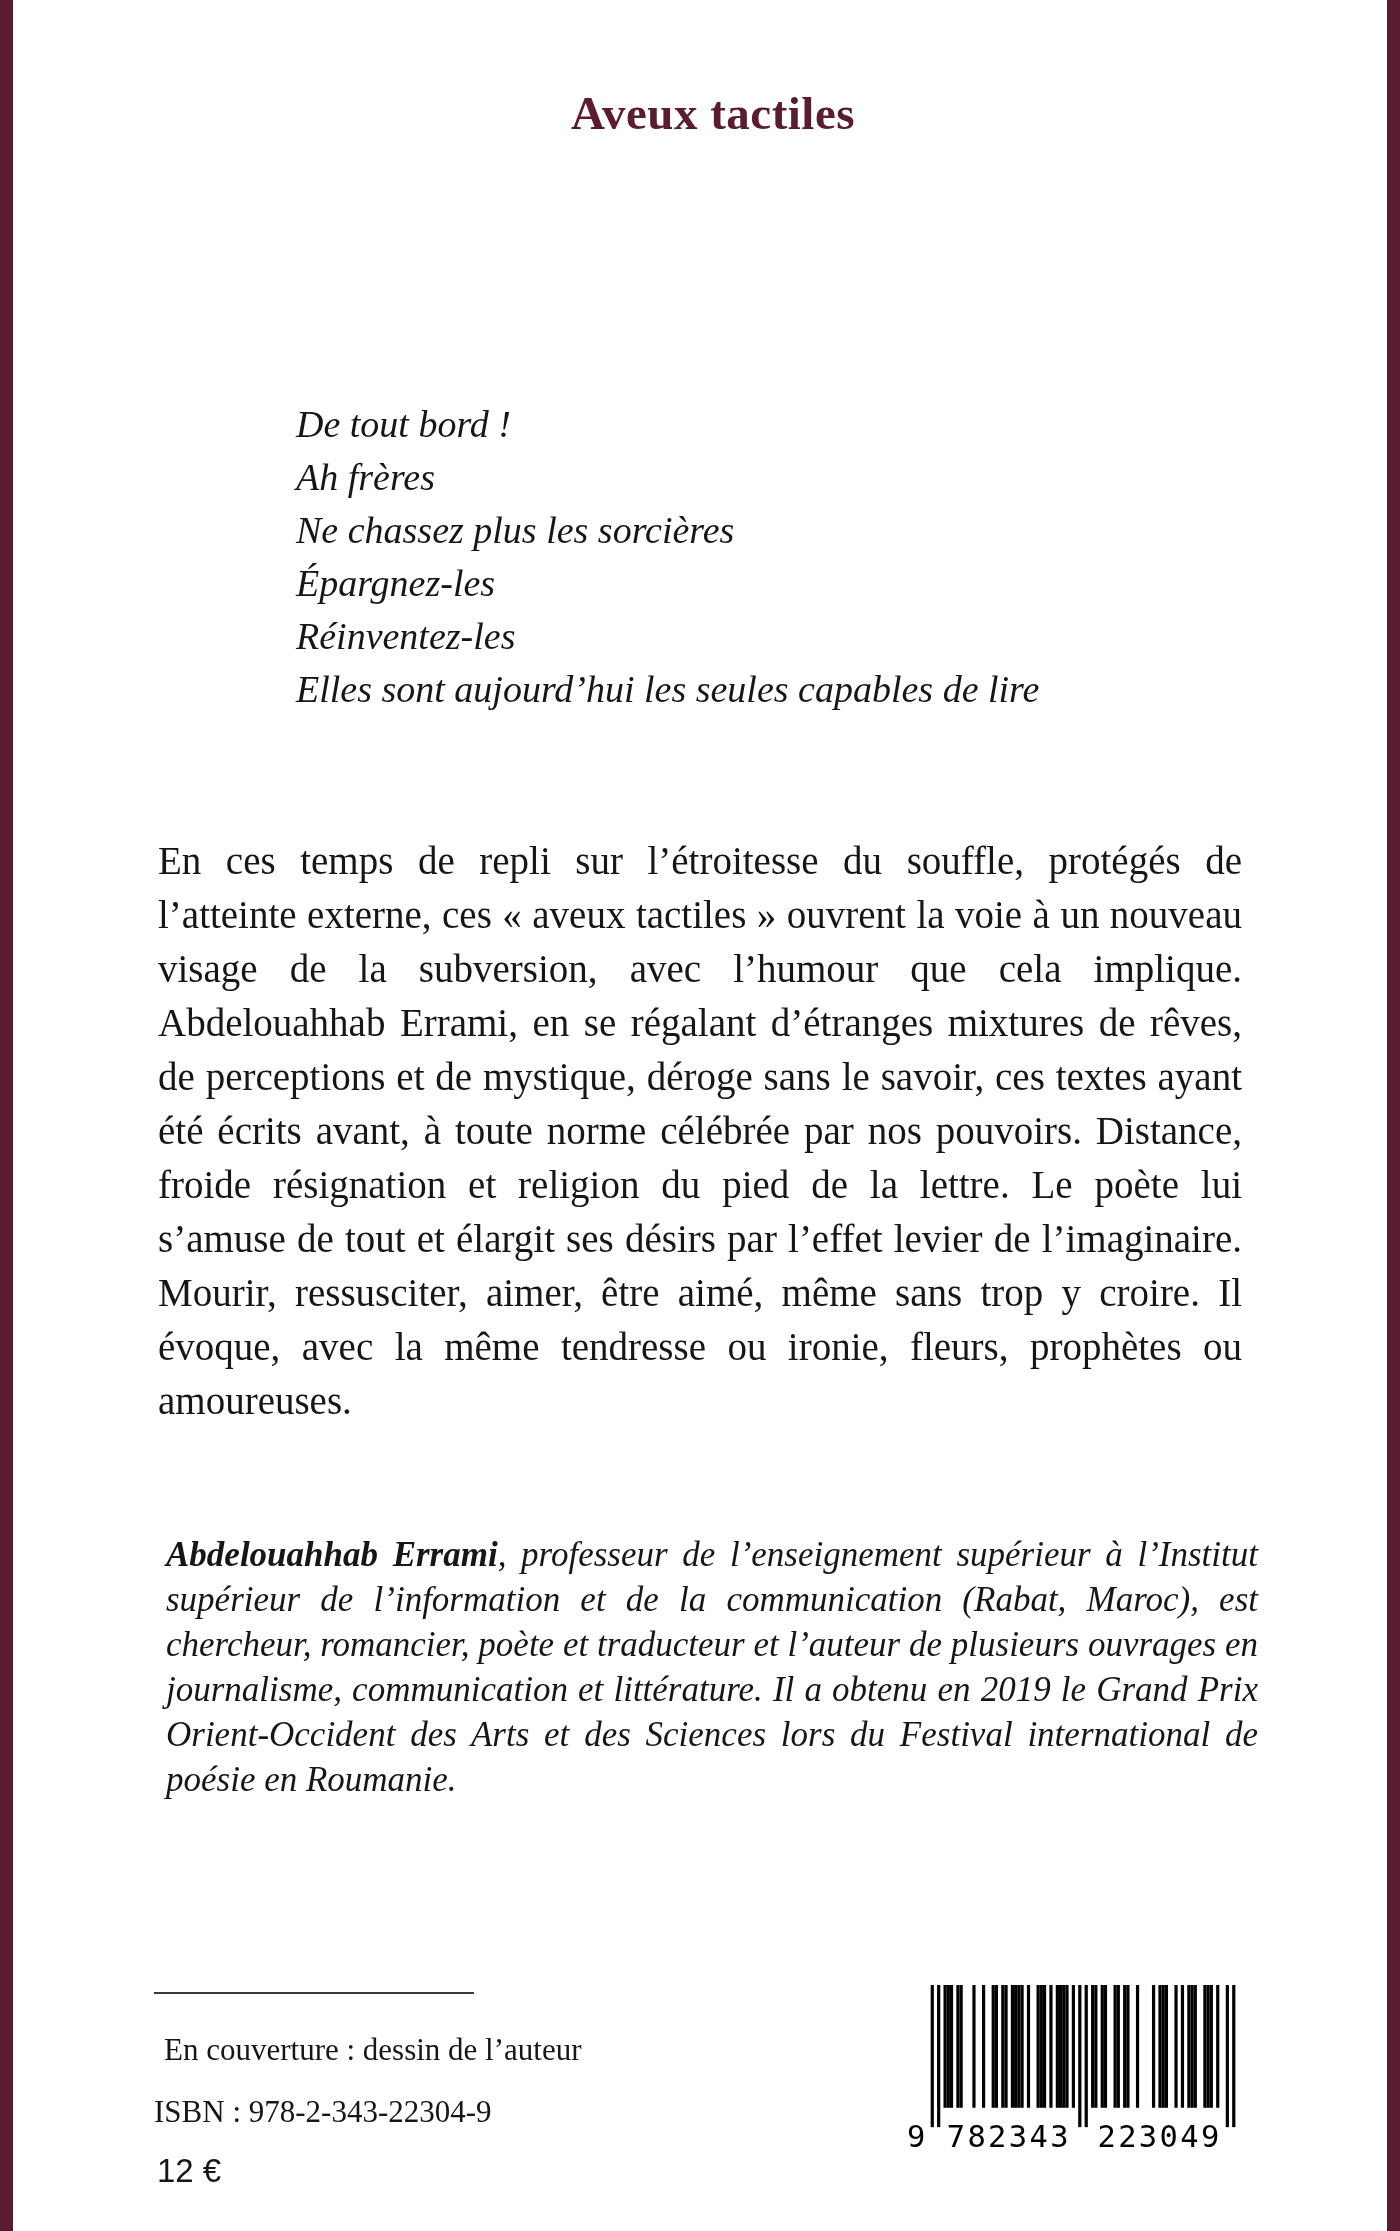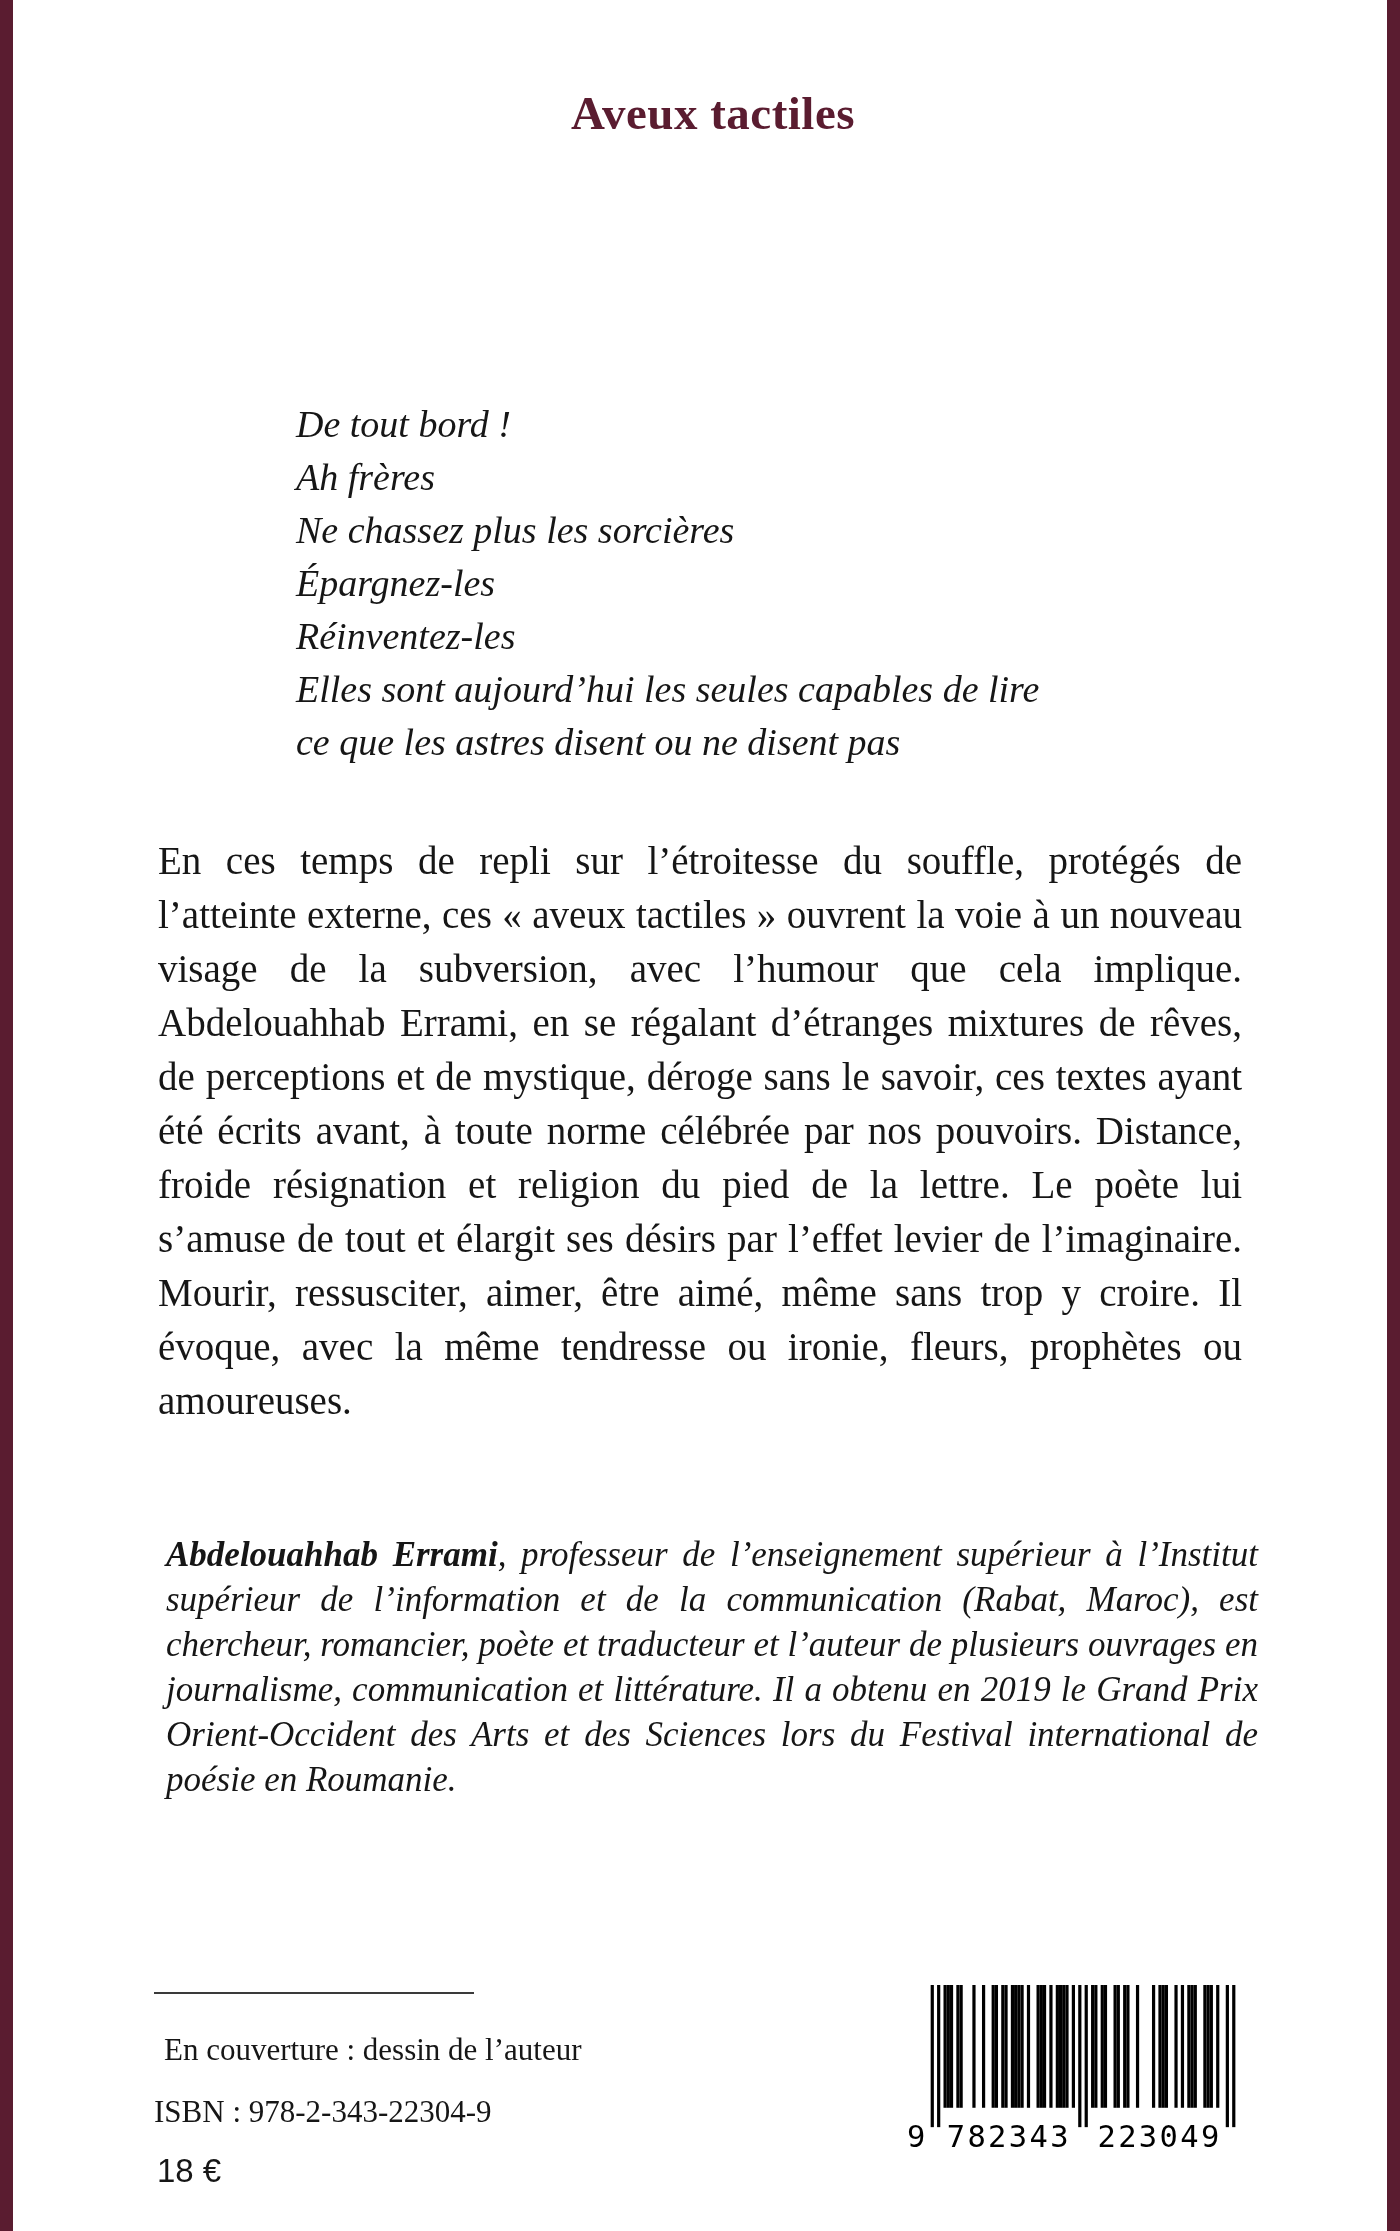--- a/index.html
+++ b/index.html
@@ -63,31 +63,30 @@
 
 <h1 class="title">Aveux tactiles</h1>
 
 <div class="poem">
     <div>De tout bord !</div>
     <div>Ah frères</div>
     <div>Ne chassez plus les sorcières</div>
     <div>Épargnez-les</div>
     <div>Réinventez-les</div>
     <div>Elles sont aujourd’hui les seules capables de lire</div>
-    <div>ce que les astres disent ou ne disent pas</div>
   </div>
 
 <p class="blurb">En ces temps de repli sur l’étroitesse du souffle, protégés de l’atteinte externe, ces « aveux tactiles » ouvrent la voie à un nouveau visage de la subversion, avec l’humour que cela implique. Abdelouahhab Errami, en se régalant d’étranges mixtures de rêves, de perceptions et de mystique, déroge sans le savoir, ces textes ayant été écrits avant, à toute norme célébrée par nos pouvoirs. Distance, froide résignation et religion du pied de la lettre. Le poète lui s’amuse de tout et élargit ses désirs par l’effet levier de l’imaginaire. Mourir, ressusciter, aimer, être aimé, même sans trop y croire. Il évoque, avec la même tendresse ou ironie, fleurs, prophètes ou amoureuses.</p>
 
 <p class="bio"><span class="bio-name">Abdelouahhab Errami</span><span>, professeur de l’enseignement supérieur à l’Institut supérieur de l’information et de la communication (Rabat, Maroc), est chercheur, romancier, poète et traducteur et l’auteur de plusieurs ouvrages en journalisme, communication et littérature. Il a obtenu en 2019 le Grand Prix Orient-Occident des Arts et des Sciences lors du Festival international de poésie en Roumanie.</span></p>
 
 <div class="footer-rule"></div>
 <div class="cover-note">En couverture : dessin de l’auteur</div>
 <div class="isbn">ISBN : 978-2-343-22304-9</div>
-<div class="price">18 €</div>
+<div class="price">12 €</div>
 
 <div class="barcode">
   <svg id="barcode-svg" viewBox="0 0 106 52" preserveAspectRatio="none">
       <rect x="8" y="0" width="1" height="44"></rect>
       <rect x="10" y="0" width="1" height="44"></rect>
       <rect x="12" y="0" width="1" height="38"></rect>
       <rect x="13" y="0" width="1" height="38"></rect>
       <rect x="14" y="0" width="1" height="38"></rect>
       <rect x="16" y="0" width="1" height="38"></rect>
       <rect x="17" y="0" width="1" height="38"></rect>

